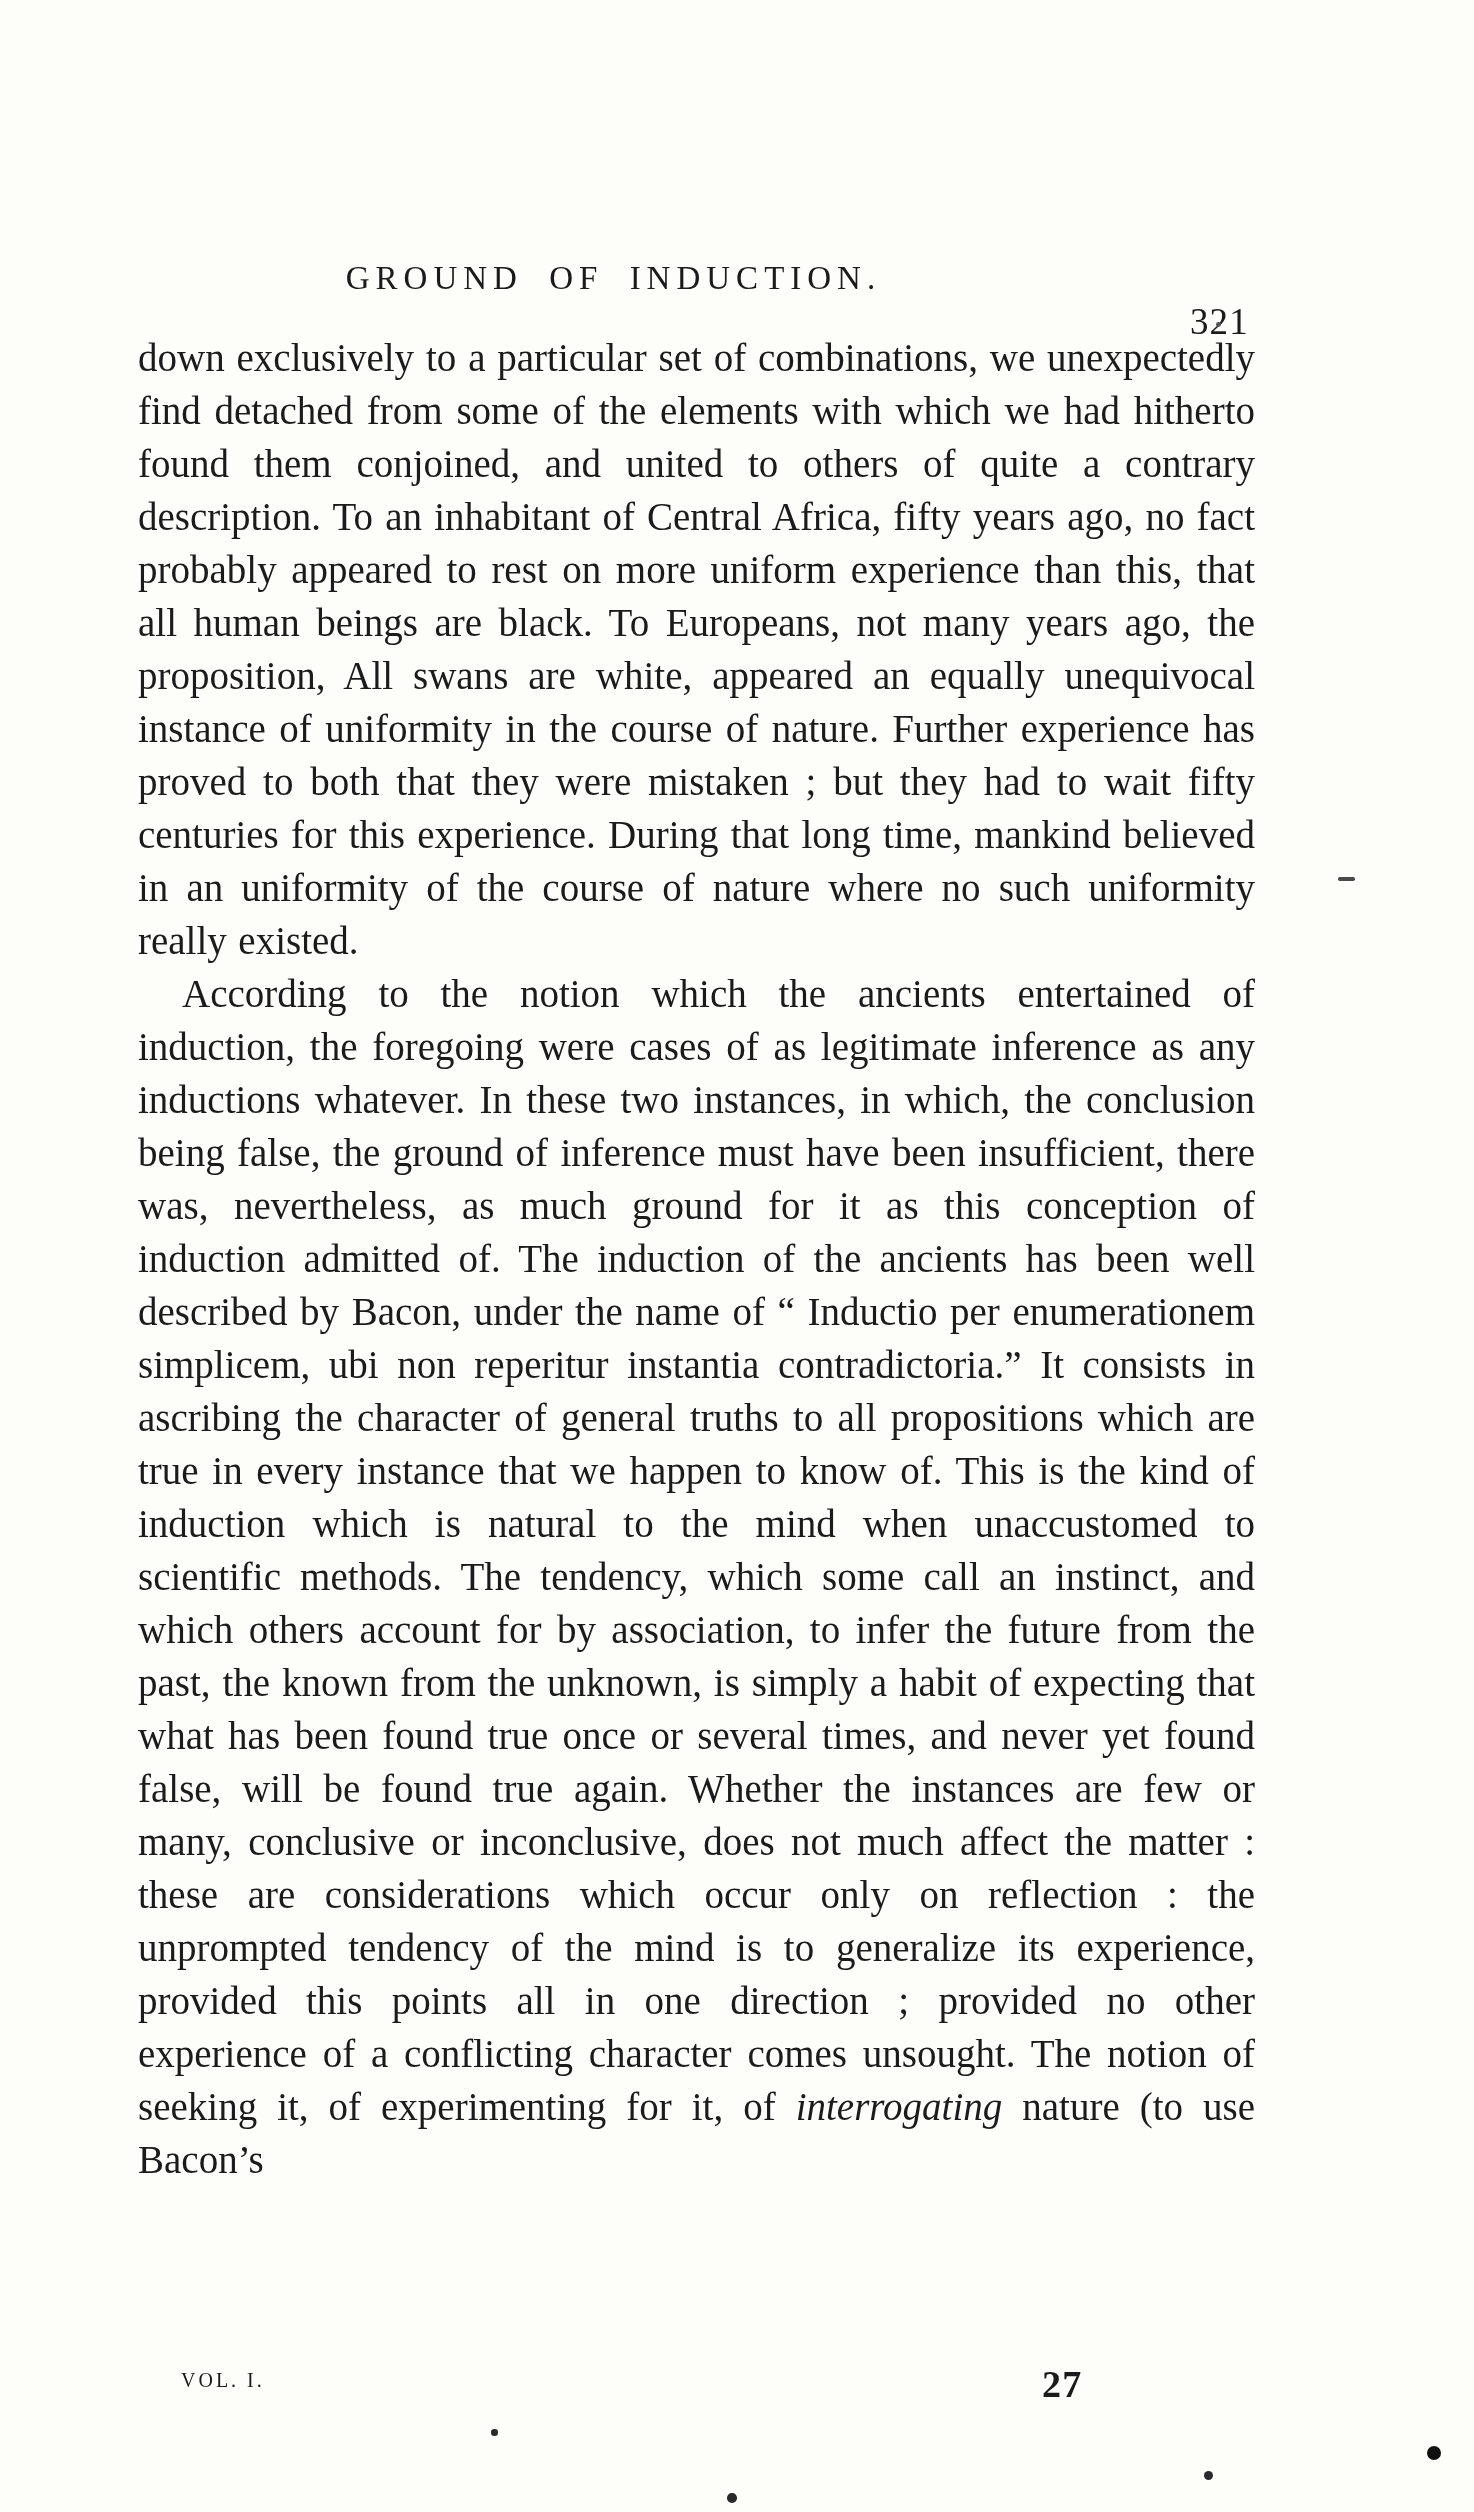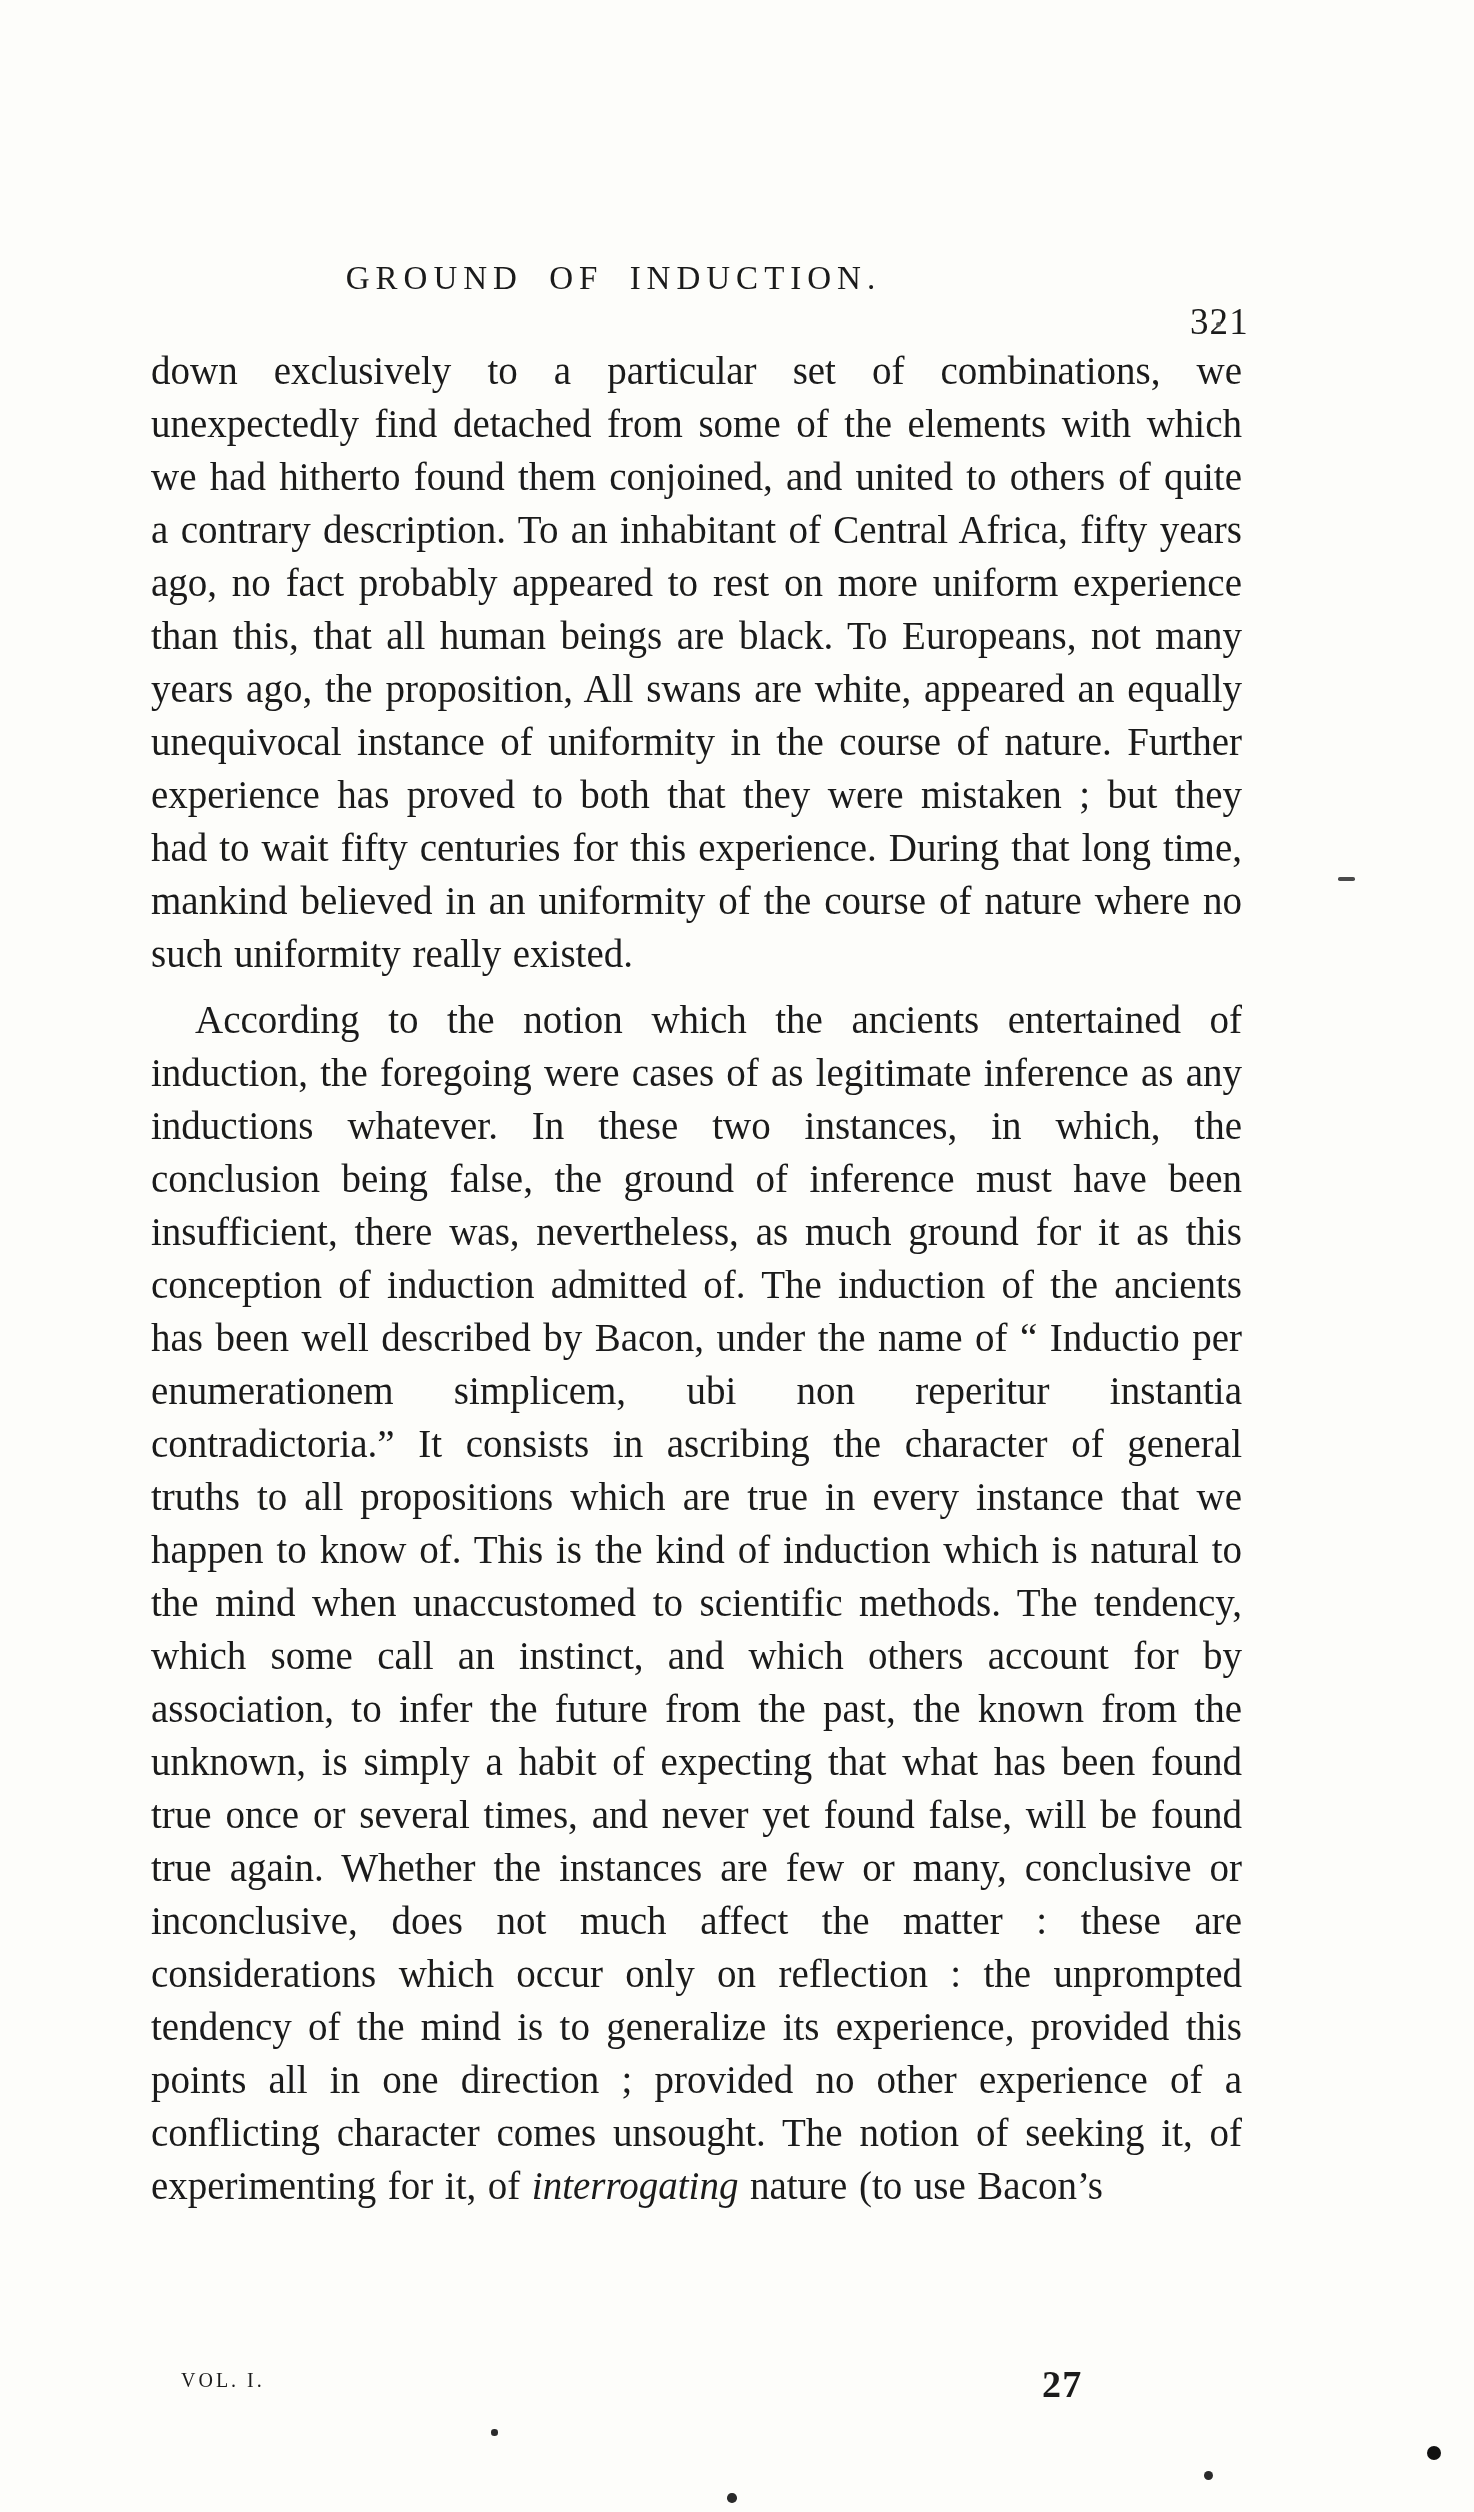--- a/index.html
+++ b/index.html
@@ -45,21 +45,21 @@
   .text-block {
     position: absolute;
     top: 331px;
     left: 138px;
     width: 1117px;
     font-size: 39px;
     line-height: 53px;
     text-align: justify;
     word-spacing: 1.8px;
   }
-  .para { margin: 13px; }
+  .para { margin: 0; }
   .para.indent { text-indent: 44px; }
   .para em { }
   
   .page-footer {
     position: absolute;
     top: 2362px;
     left: 138px;
     width: 1117px;
     height: 54px;
   }

